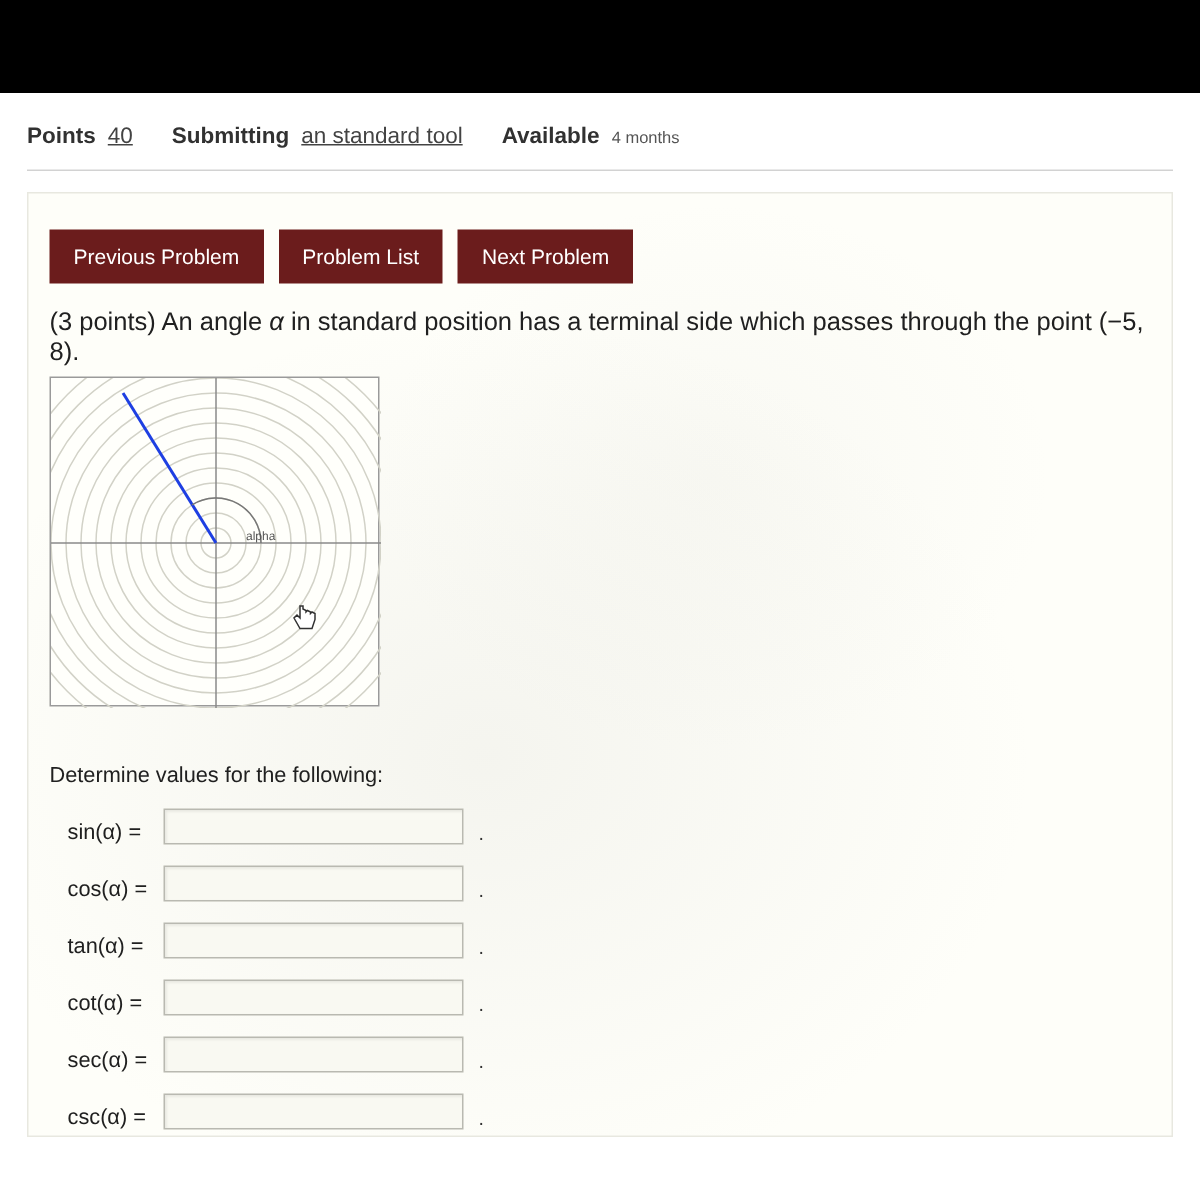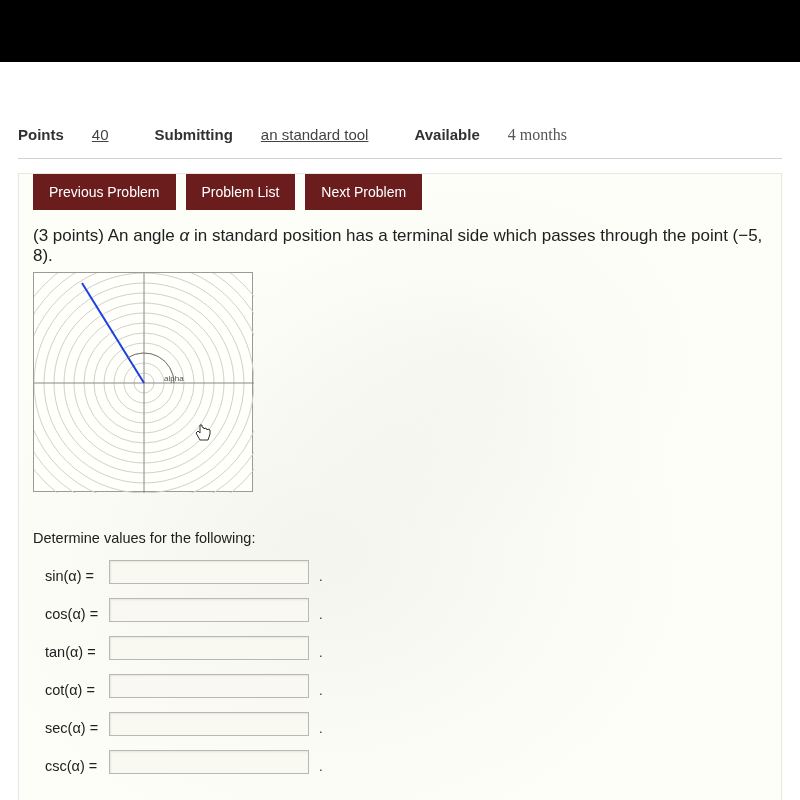--- a/index.html
+++ b/index.html
@@ -16,34 +16,33 @@
       height: 738px;
       padding: 14px 18px 0 18px;
       filter: contrast(1.02);
     }
     .meta {
       font-size: 15px;
       color: #333;
       padding: 6px 0 14px 0;
       border-bottom: 1px solid #d0d0d0;
       display: flex;
-      gap: 24px;
+      gap: 4px;
       align-items: baseline;
       flex-wrap: nowrap;
       white-space: nowrap;
-      margin-top: 44px;
     }
     .meta .lbl { font-weight: 600; margin-right: 4px; }
     .meta .val { font-weight: 400; color: #444; margin-right: 22px; text-decoration: underline; }
-    .meta .trail { font-size: 16px; color: #555; font-family: Liberation Serif, serif; }
+    .meta .trail { font-size: 11px; color: #555; }
     .problem-wrap {
       background: #fcfcf7;
       border: 1px solid #e6e6de;
       margin-top: 14px;
-      padding: 0 14px 20px 14px;
+      padding: 24px 14px 20px 14px;
       height: 630px;
       position: relative;
       background-image:
         radial-gradient(ellipse 520px 420px at 40% 60%, rgba(200,200,190,0.18), transparent 70%),
         radial-gradient(ellipse 320px 260px at 60% 30%, rgba(210,210,200,0.12), transparent 70%);
     }
     .nav-buttons { display: flex; gap: 10px; margin-bottom: 16px; }
     .nav-btn {
       background: #6b1e1e;
       color: #fff;

